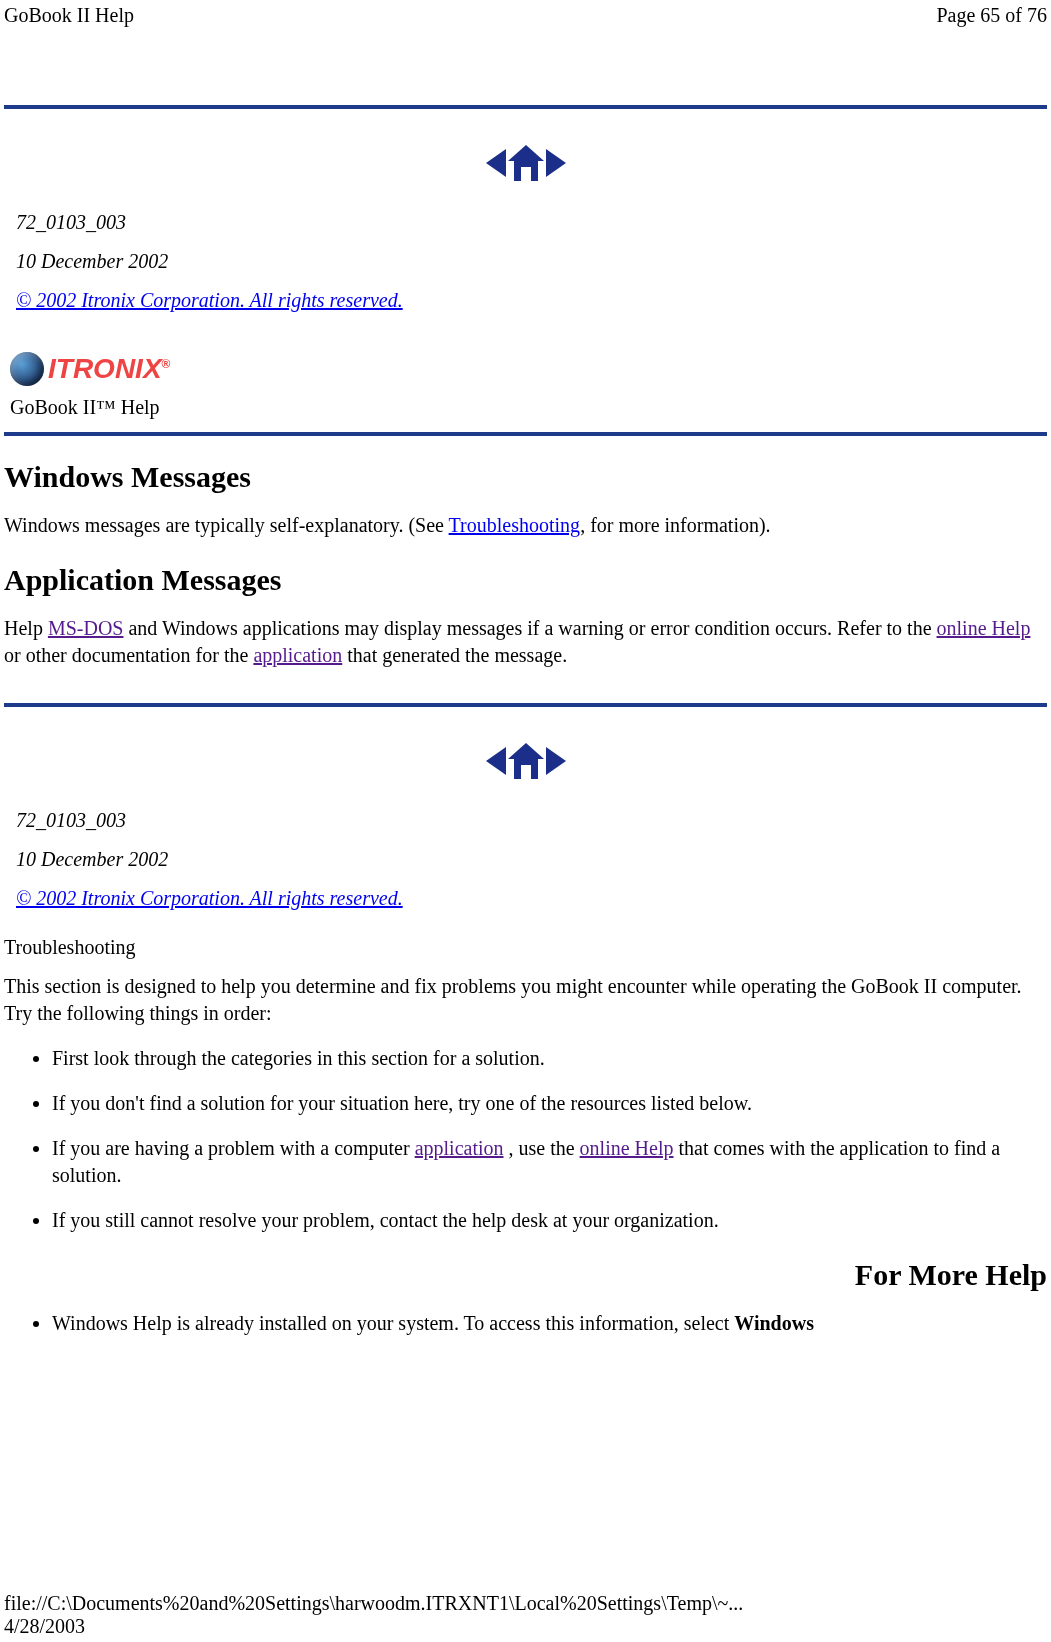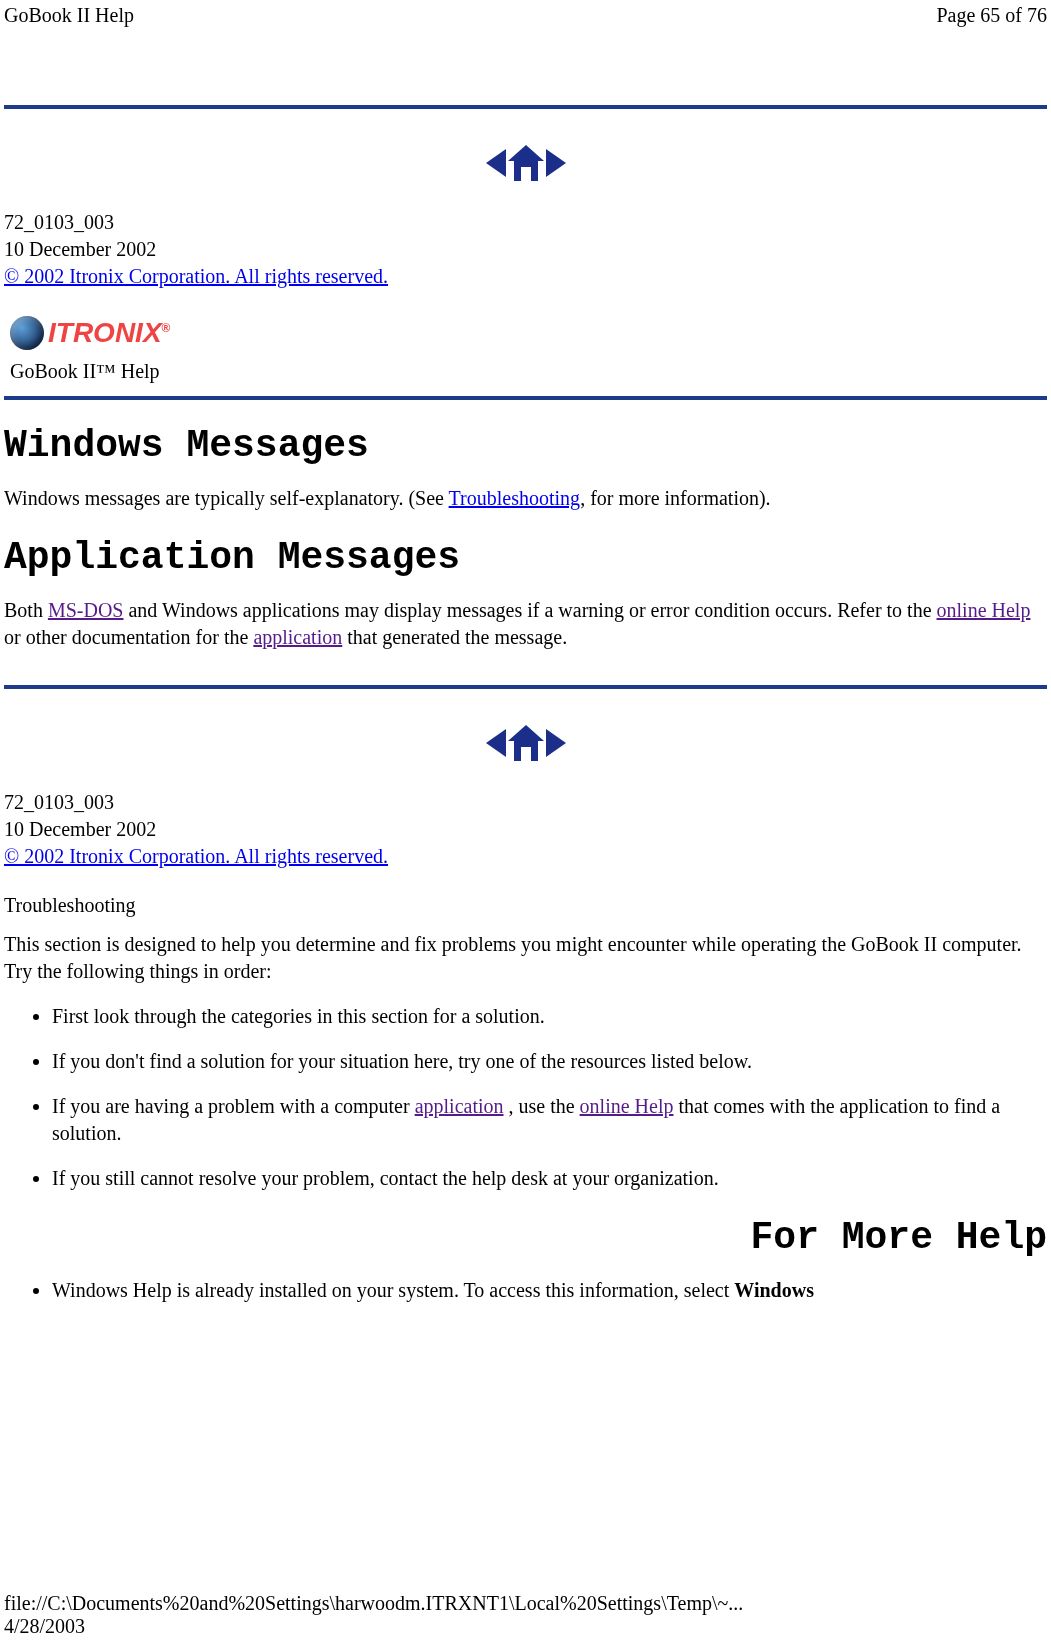--- a/index.html
+++ b/index.html
@@ -45,24 +45,23 @@
       color: #0000EE;
       text-decoration: underline;
       cursor: pointer;
     }
     .link-visited {
       color: #551A8B;
       text-decoration: underline;
       cursor: pointer;
     }
     h2 {
-      font-size: 38px;
+      font-size: 30px;
       font-weight: bold;
       margin: 24px 0 18px 0;
-      font-family: Liberation Mono, monospace;
     }
     h2.inline-center {
       text-align: right;
       margin-left: 280px;
     }
     p {
       margin: 12px 0;
       line-height: 1.35;
     }
     .logo-row {
@@ -111,21 +110,22 @@
     .footer-row {
       position: absolute;
       bottom: 4px;
       left: 4px;
       right: 4px;
       display: flex;
       justify-content: space-between;
       flex-direction: column;
     }
     .tight-lines p {
-      margin: 0;
+      margin: 12px;
+      font-style: italic;
     }
     .spacer-12 { height: 12px; }
     .spacer-22 { height: 22px; }
   </style>
 </head>
 <body>
 
 <div class="page">
 
   <div class="header-row">
@@ -167,21 +167,21 @@
 
     <h2>Windows Messages</h2>
 
     <p>
       <span>Windows messages are typically self-explanatory. (See </span><span class="link">Troubleshooting</span><span>, for more information).</span>
     </p>
 
     <h2>Application Messages</h2>
 
     <p>
-      <span>Both </span><span class="link-visited">MS-DOS</span><span> and Windows applications may display messages if a warning or error condition occurs. Refer to the </span><span class="link-visited">online Help</span><span> or other documentation for the </span><span class="link-visited">application</span><span> that generated the message.</span>
+      <span>Help </span><span class="link-visited">MS-DOS</span><span> and Windows applications may display messages if a warning or error condition occurs. Refer to the </span><span class="link-visited">online Help</span><span> or other documentation for the </span><span class="link-visited">application</span><span> that generated the message.</span>
     </p>
 
     <div class="spacer-22"></div>
     <hr class="hr-blue">
 
     <div class="nav-icons">
       <svg width="120" height="44">
         <polygon points="20,22 40,8 40,36" fill="#1b2f8a"></polygon>
         <g>
           <polygon points="60,4 78,20 42,20" fill="#1b2f8a"></polygon>

